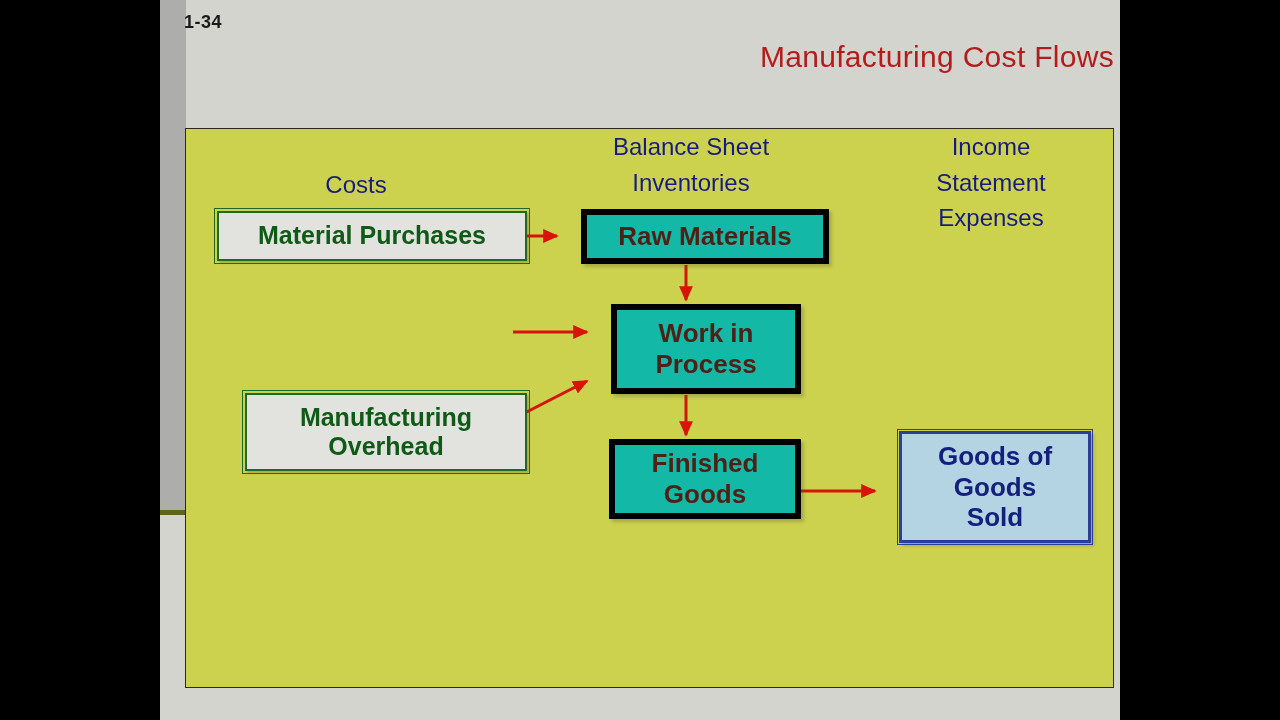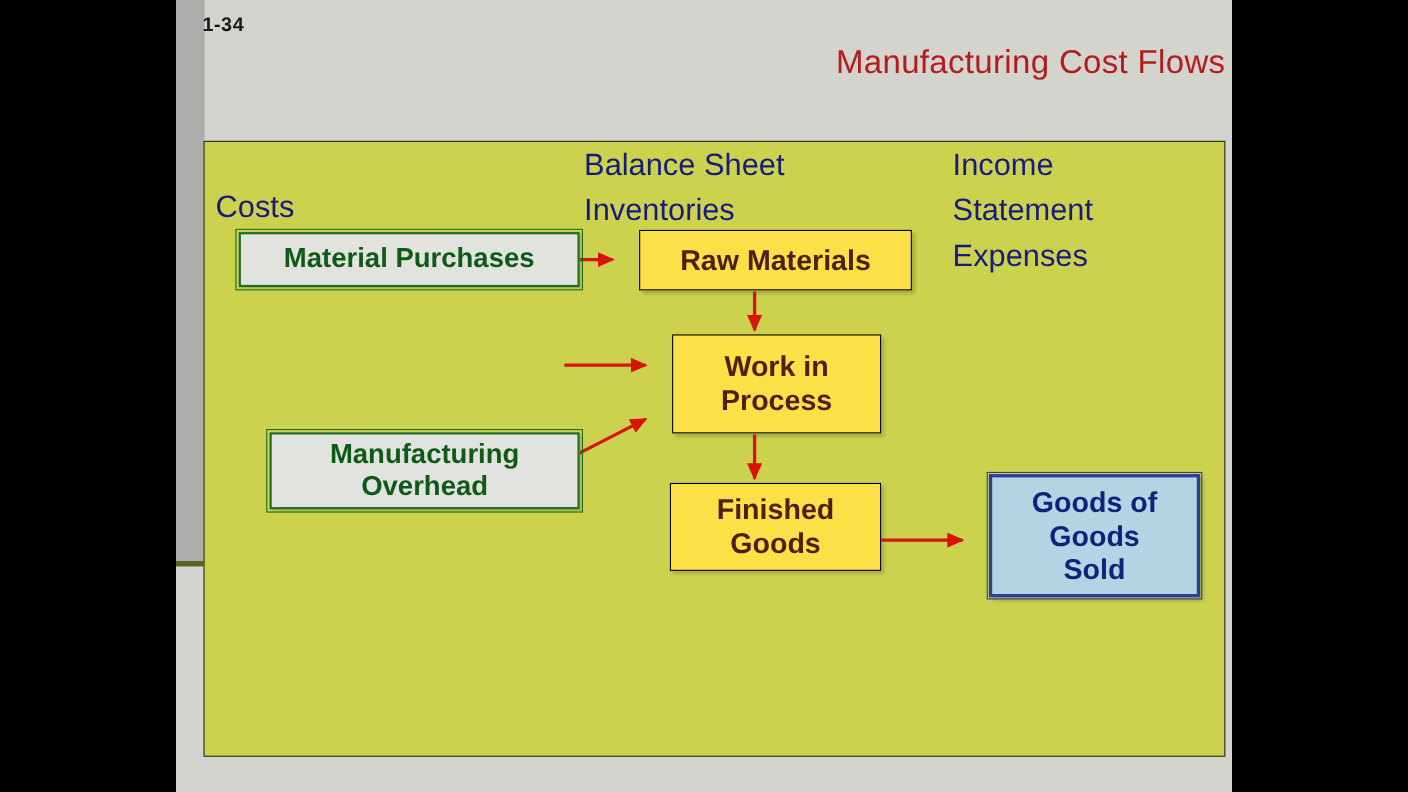--- a/index.html
+++ b/index.html
@@ -82,22 +82,23 @@
     width: 929px;
     height: 560px;
     background: #ccd24e;
     border: 1px solid #2a2a14;
     box-sizing: border-box;
   }
 
   
   .col-header {
     position: absolute;
+    text-align: center;
     color: #171b80;
-    font-size: 28px;
+    font-size: 24px;
     font-weight: normal;
     line-height: 1.48;
   }
   #header-costs { left: 10px;  top: 38px;  width: 320px; }
   #header-balance { left: 345px; top: 0px;  width: 320px; }
   #header-income  { left: 680px; top: 0px;  width: 250px; }
 
   
   .node {
     position: absolute;
@@ -117,22 +118,22 @@
     outline: 1px solid #1d6b21;
     outline-offset: 2px;
     color: #0f5a17;
     font-size: 25px;
     font-weight: bold;
     box-shadow: 2px 2px 2px rgba(80,80,40,0.28);
   }
 
   
   .node.inventory {
-    background: #fde047;
-    border: 1px solid #000000;
+    background: #14b8a6;
+    border: 6px solid #000000;
     color: #4e2116;
     font-size: 26px;
     font-weight: bold;
     box-shadow: 3px 3px 3px rgba(90,90,50,0.30);
   }
 
   
   .node.expense {
     background: #b4d4e4;
     border: 3px solid #2b3f96;
@@ -140,21 +141,21 @@
     outline-offset: 1px;
     color: #13207c;
     font-size: 26px;
     font-weight: bold;
     box-shadow: 3px 3px 3px rgba(90,90,50,0.32);
   }
 
   
   #node-material-purchases { left: 11px;  top: 82px;  width: 310px; height: 50px; }
   #node-direct-labor       { left: 39px;  top: 178px; width: 282px; height: 50px; }
-  #node-mfg-overhead       { left: 39px;  top: 264px; width: 282px; height: 70px; }
+  #node-mfg-overhead       { left: 39px;  top: 264px; width: 282px; height: 78px; }
 
   #node-raw-materials      { left: 375px; top: 80px;  width: 248px; height: 55px; }
   #node-work-in-process    { left: 405px; top: 175px; width: 190px; height: 90px; }
   #node-finished-goods     { left: 403px; top: 310px; width: 192px; height: 80px; }
 
   #node-cogs               { left: 693px; top: 302px; width: 192px; height: 112px; }
 
   
   #arrow-layer {
     position: absolute;

